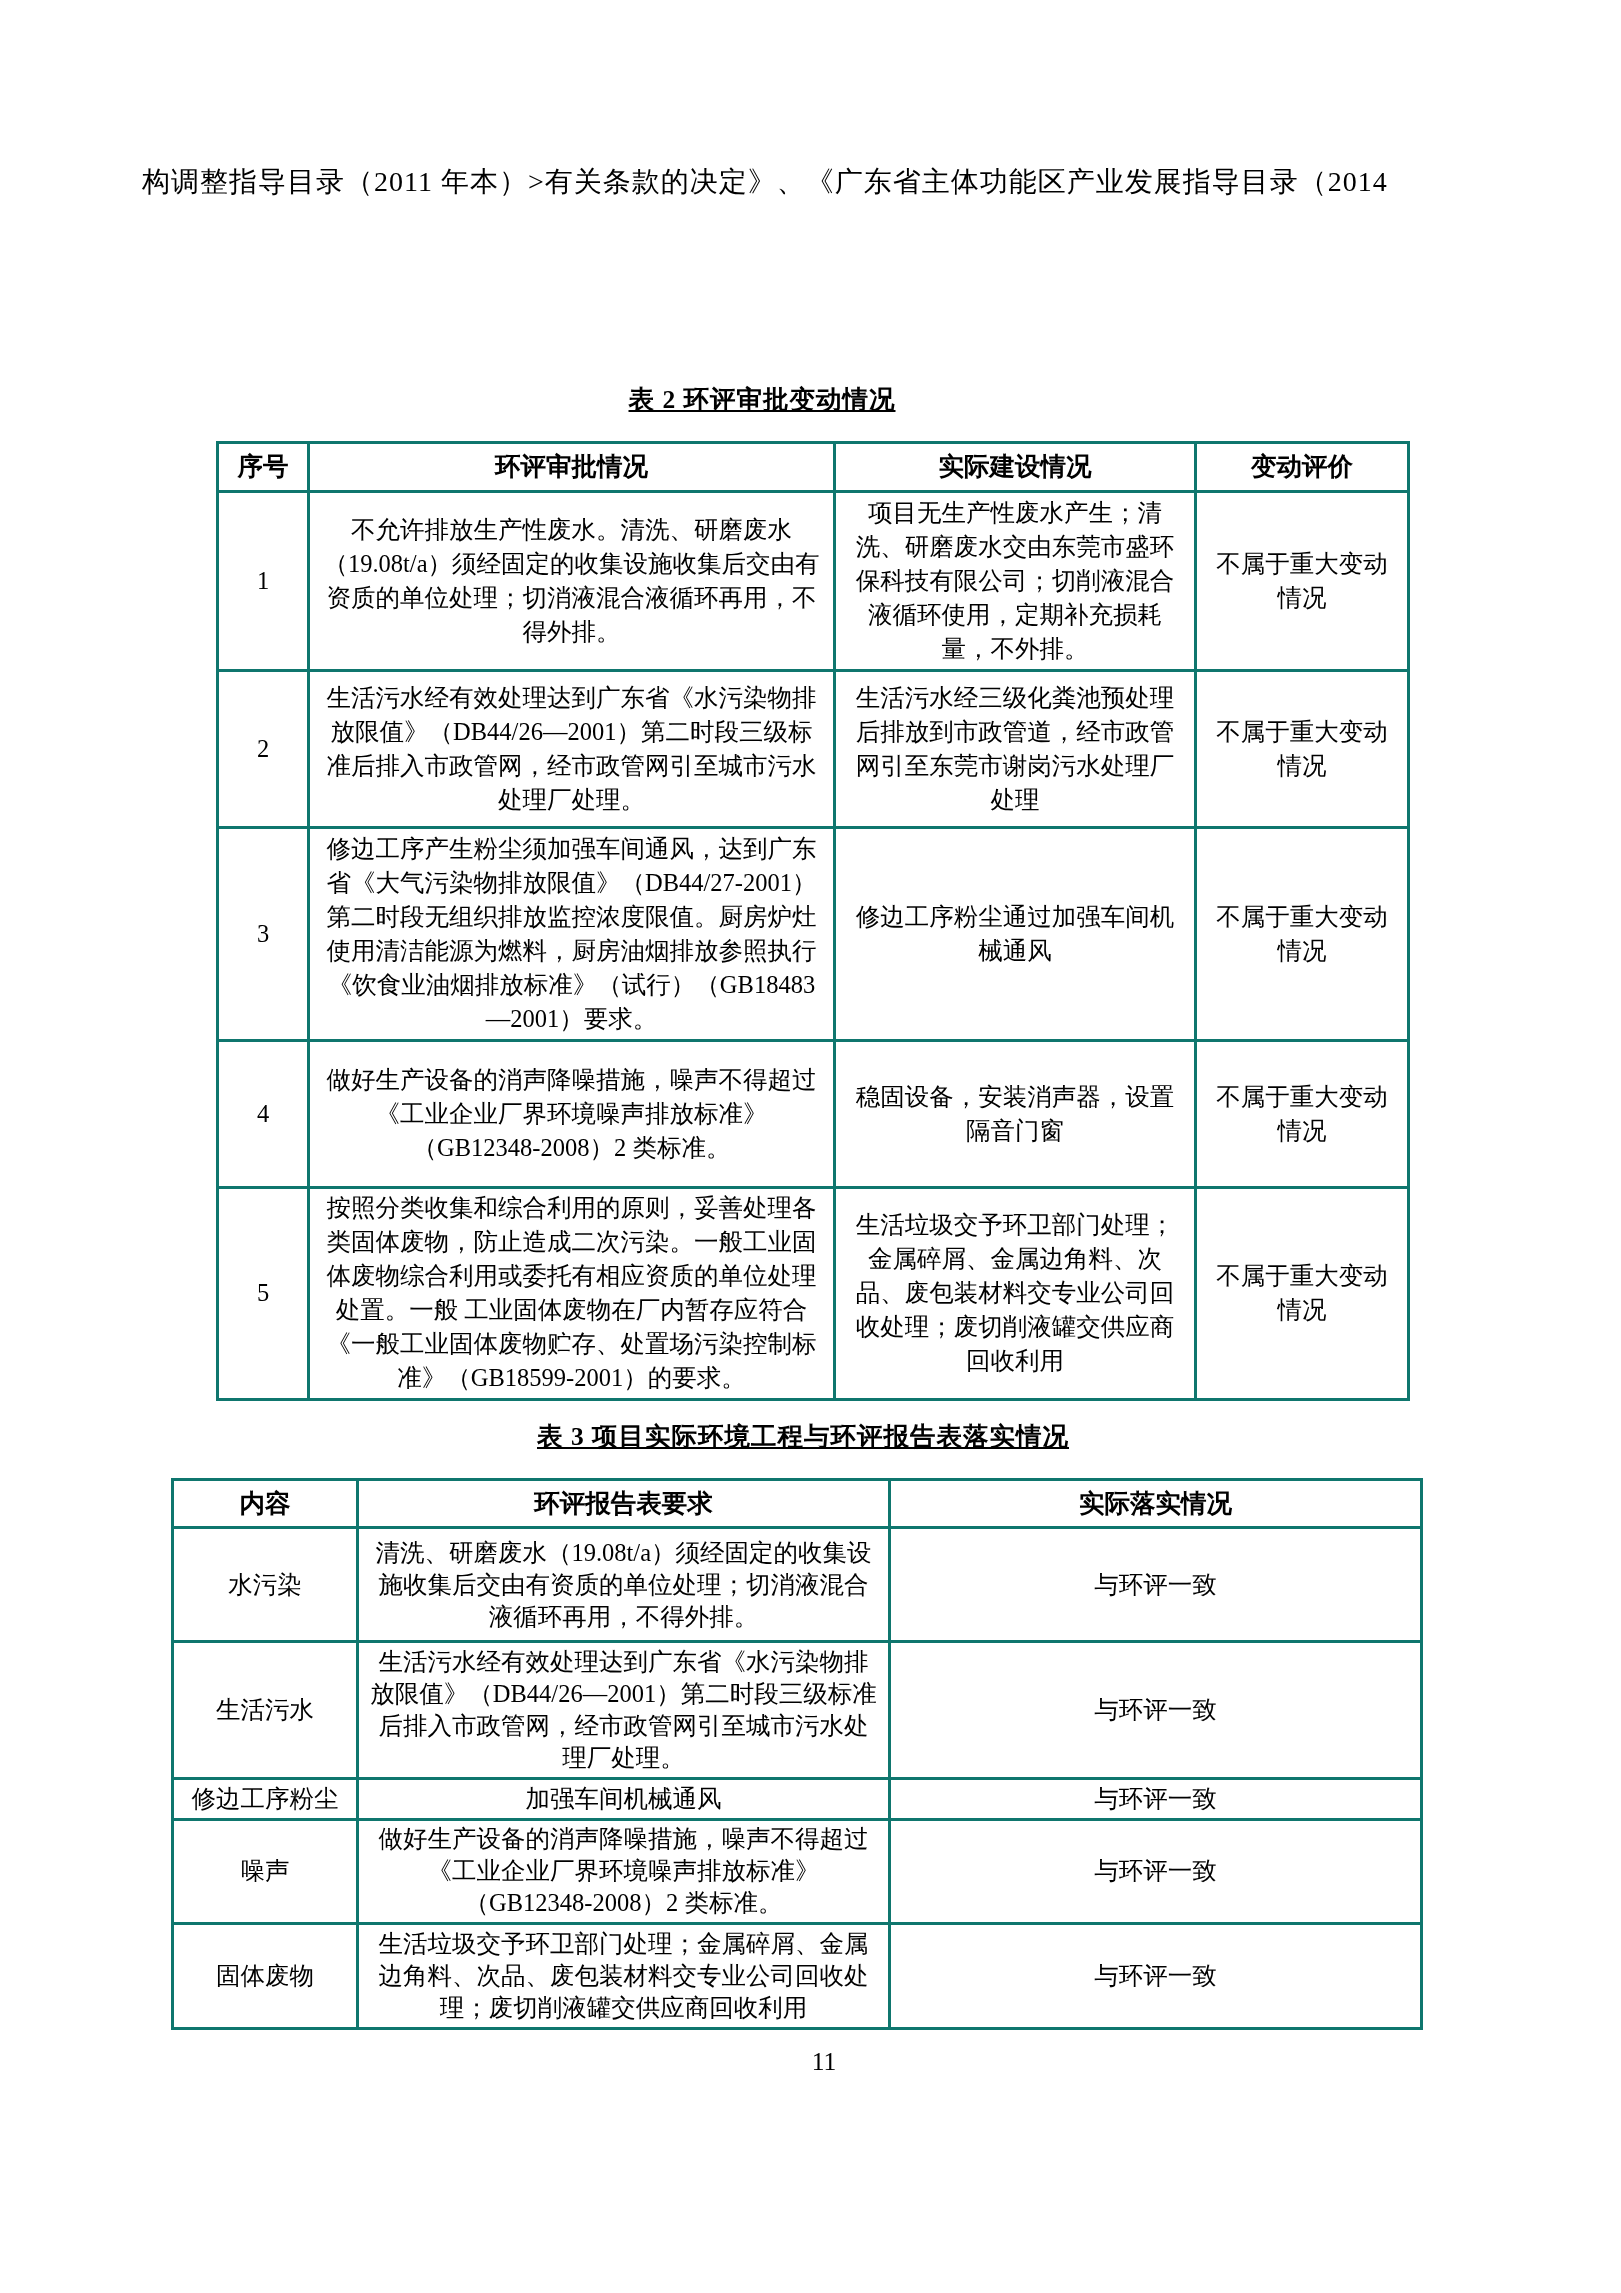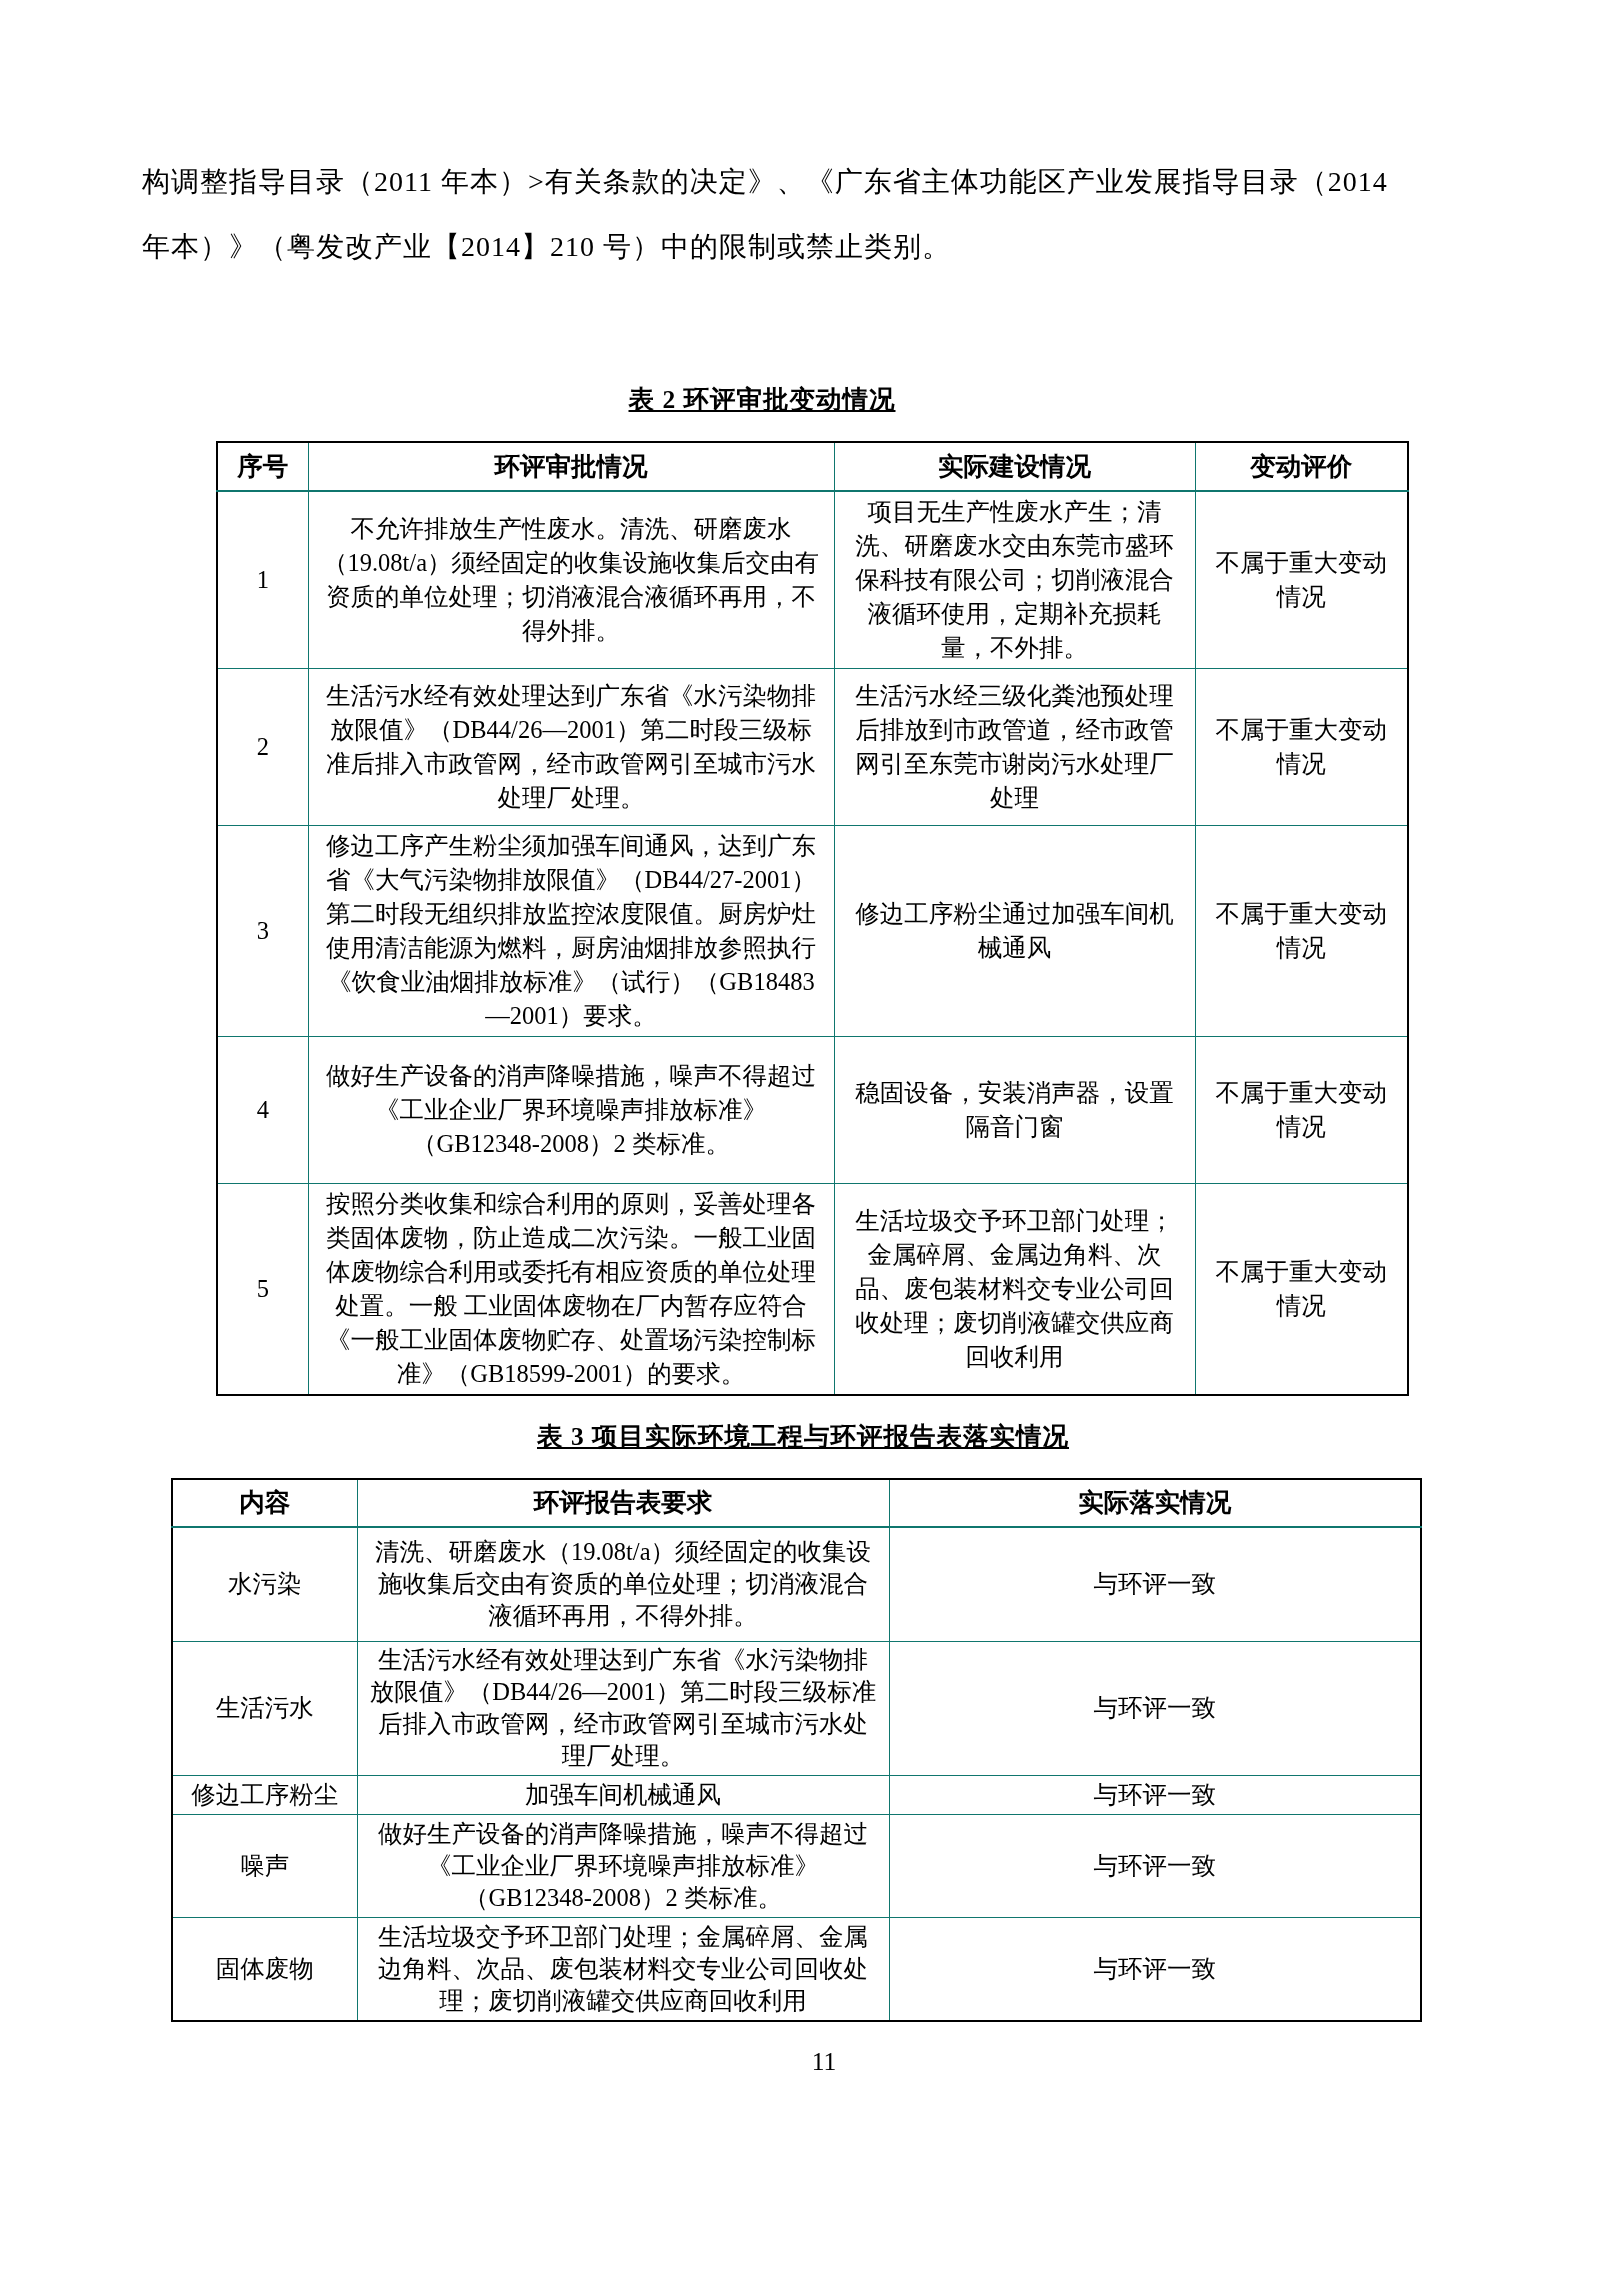--- a/index.html
+++ b/index.html
@@ -33,21 +33,21 @@
   .t2-title { left: 157px; width: 1210px; top: 382px; }
   .t3-title { left: 178px; width: 1250px; top: 1419px; }
   table.doc {
     position: absolute;
     border-collapse: collapse;
     table-layout: fixed;
     border: 2px solid #000;
     background: #fff;
   }
   table.doc td, table.doc th {
-    border: 1px solid #0f766e;
+    border: 3px solid #0f766e;
     vertical-align: middle;
     text-align: center;
     padding: 2.9px 9.8px;
     font-size: 24.5px;
     line-height: 34px;
     font-weight: normal;
     overflow: hidden;
   }
   table.doc th {
     font-weight: bold;
@@ -66,21 +66,20 @@
     font-size: 25.5px;
   }
 </style>
 </head>
 <body>
 
 <div class="page">
 
   <div class="intro">
     <div>构调整指导目录（2011 年本）&gt;有关条款的决定》、《广东省主体功能区产业发展指导目录（2014</div>
-    <div>年本）》（粤发改产业【2014】210 号）中的限制或禁止类别。</div>
   </div>
 
   <div class="tbl-title t2-title">表 2 环评审批变动情况</div>
 
   <table class="doc" id="table2">
     <colgroup>
       <col style="width:91px">
         <col style="width:526px">
         <col style="width:361px">
         <col style="width:213px">

